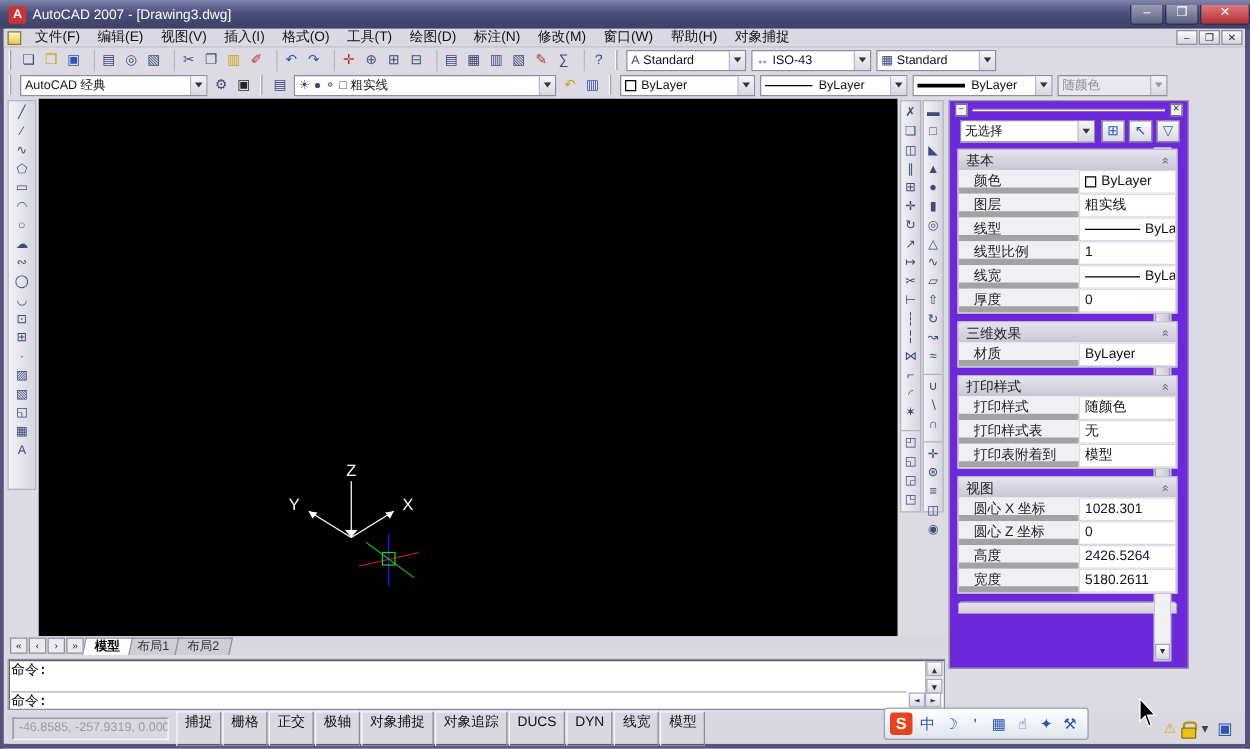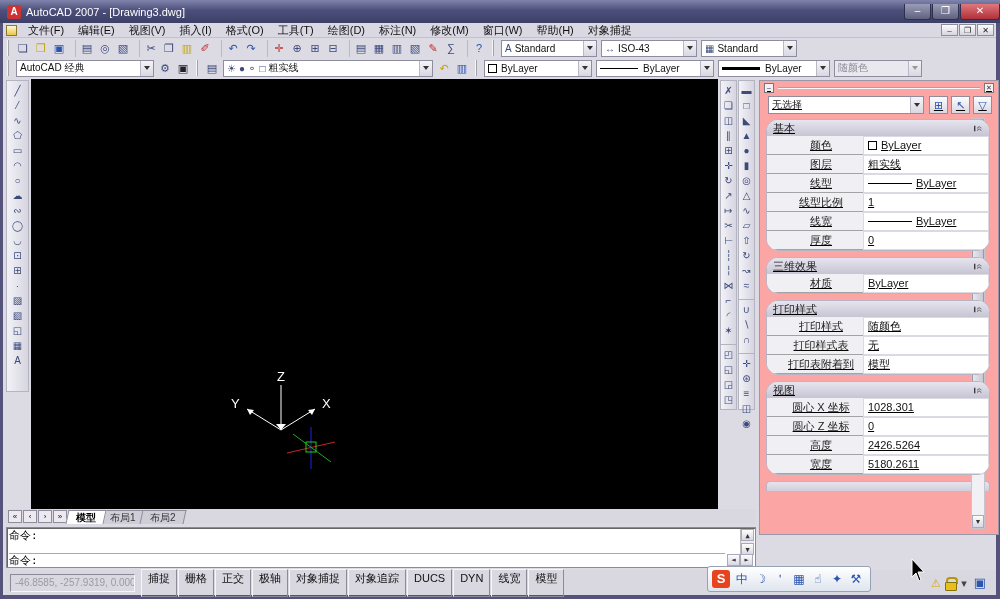--- a/index.html
+++ b/index.html
@@ -52,36 +52,36 @@
   .canvas { position:absolute; left:28px; top:79px; width:687px; height:430px; background:#000; }
   .tabsbar { position:absolute; left:3px; top:509px; width:750px; height:15px; background:#d9d8e1;
              display:flex; align-items:flex-end; font-size:10px; }
   .tabarr { width:14px; height:13px; background:#eceaf0; border:1px solid #8e8d9c; text-align:center;
             line-height:11px; font-size:8px; color:#111; margin-right:1px; }
   .tab { padding:0 8px; height:14px; line-height:13px; border:1px solid #8e8d9c; border-bottom:none;
          background:#cecdd8; color:#333; transform:skewX(-12deg); margin-left:-4px; }
   .tab span { display:inline-block; transform:skewX(12deg); }
   .tab[data-active="true"] { background:#fff; font-weight:bold; color:#000; z-index:2; }
   
-  .props { position:absolute; left:756px; top:80px; width:240px; height:455px; background:#fca5a5;
-           border:1px solid #9a98a8; font-size:11px;text-decoration:underline; }
+  .props { position:absolute; left:756px; top:80px; width:192px; height:455px; background:#6d28d9;
+           border:1px solid #9a98a8; font-size:11px; }
   .ptitle { height:10px; margin:2px 4px; display:flex; align-items:center; }
   .pt-line { flex:1; border-top:2px groove #f8f8fc; margin:0 4px; }
   .pt-btn { width:10px; height:10px; border:1px solid #777; background:#f2f2f6; font-size:7px; line-height:8px; text-align:center; color:#333;}
   .selrow { display:flex; align-items:center; margin:3px 6px 5px 6px; }
   .selcombo { flex:1; height:18px; }
   .pbtn { width:19px; height:18px; margin-left:3px; border:1px solid #8e8da0; background:linear-gradient(#fdfdfe,#d9d8e2);
           text-align:center; line-height:16px; font-size:11px; color:#2b55b0; }
-  .sec { margin:2px 8px 6px 6px; border:1px solid #b8b6c4; border-radius:12px; overflow:hidden; background:#f4f3f7;}
+  .sec { margin:2px 8px 6px 6px; border:1px solid #b8b6c4; border-radius:0; overflow:hidden; background:#f4f3f7;}
   .sec-h { height:16px; background:linear-gradient(#e6e4ee,#c7c5d3); display:flex; align-items:center;
            padding:0 6px; font-size:11px; color:#222; }
   .chev { margin-left:auto; color:#666; font-size:10px; transform:rotate(90deg); }
   .prow { display:flex; height:19px; }
-  .plabel { width:96px; padding-left:12px; background:#f0eff4; border-bottom:1px solid #a3a3a3;
-            line-height:18px; white-space:nowrap; overflow:hidden; color:#222;text-align:center;}
+  .plabel { width:96px; padding-left:12px; background:#f0eff4; border-bottom:5px solid #a3a3a3;
+            line-height:18px; white-space:nowrap; overflow:hidden; color:#222;}
   .pval { flex:1; background:#fff; border:1px solid #dbdae2; display:flex; align-items:center;
           padding-left:4px; line-height:17px; color:#111; white-space:nowrap; overflow:hidden;}
   .vpre { margin-right:4px; flex:0 0 auto;}
   .vpre[data-kind="swatch"] { width:9px; height:9px; border:1px solid #000; background:#fff; }
   .vpre[data-kind="line"] { width:44px; height:1px; background:#000; }
   .stub { margin:0 8px 0 6px; height:10px; border:1px solid #b8b6c4; border-bottom:none; border-radius:4px 4px 0 0;
           background:linear-gradient(#e6e4ee,#d0ced9); }
   .pscroll { position:absolute; right:13px; top:37px; width:14px; bottom:5px; background:#f1f0f5; border:1px solid #c6c5cf; }
   .ps-arr { position:absolute; left:0; right:0; height:13px; background:linear-gradient(#fdfdfe,#d9d8e2);
             border:1px solid #aab; text-align:center; font-size:7px; line-height:12px; color:#333;}
@@ -215,21 +215,21 @@
         <span>Standard</span>
         <span class="arr">
             <span class="tri"></span>
           </span>
       </span>
       </span>
   </div>
 
   <div class="tbrow tb2">
     <span class="grip"></span>
-    <span class="combo" style="width:138px">
+    <span class="combo" style="width:150px">
       <span>AutoCAD 经典</span>
       <span class="arr">
           <span class="tri"></span>
         </span>
     </span>
     <span style="display:flex">
 
     <span class="tbtn">⚙</span>
         <span class="tbtn" data-tone="k">▣</span>
       </span>

